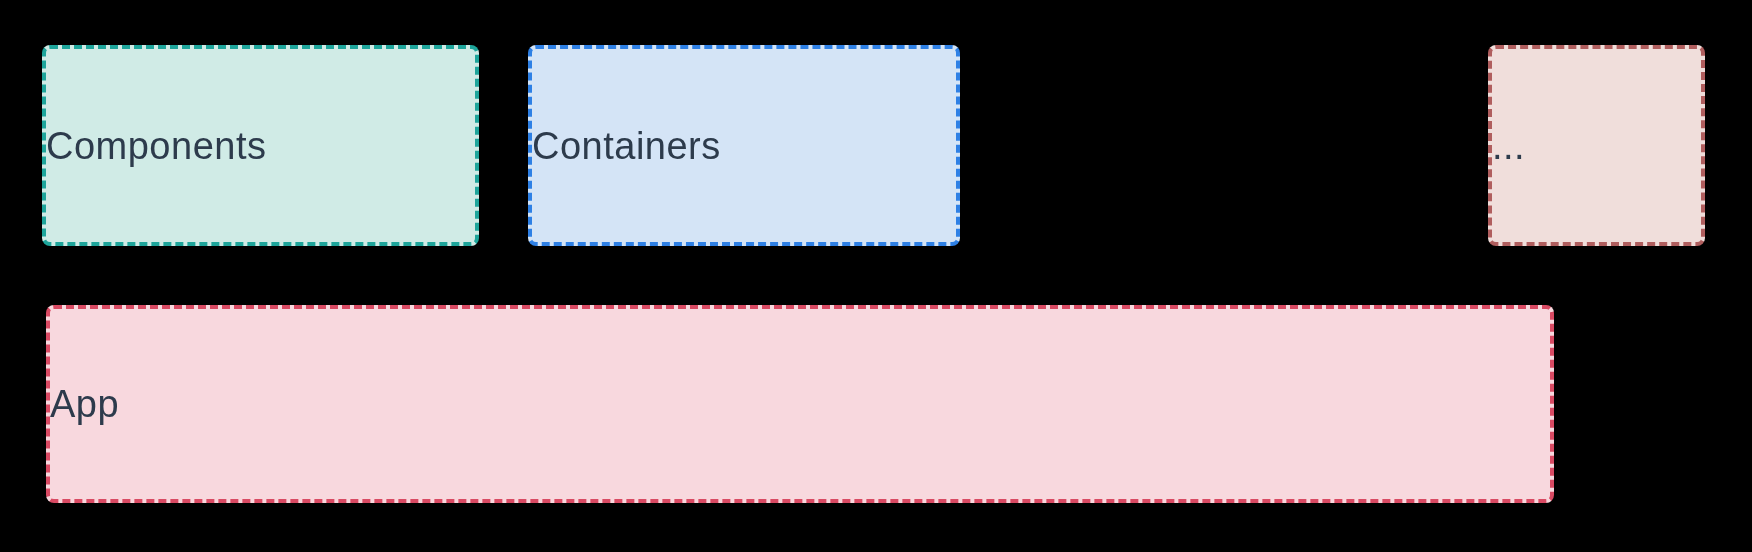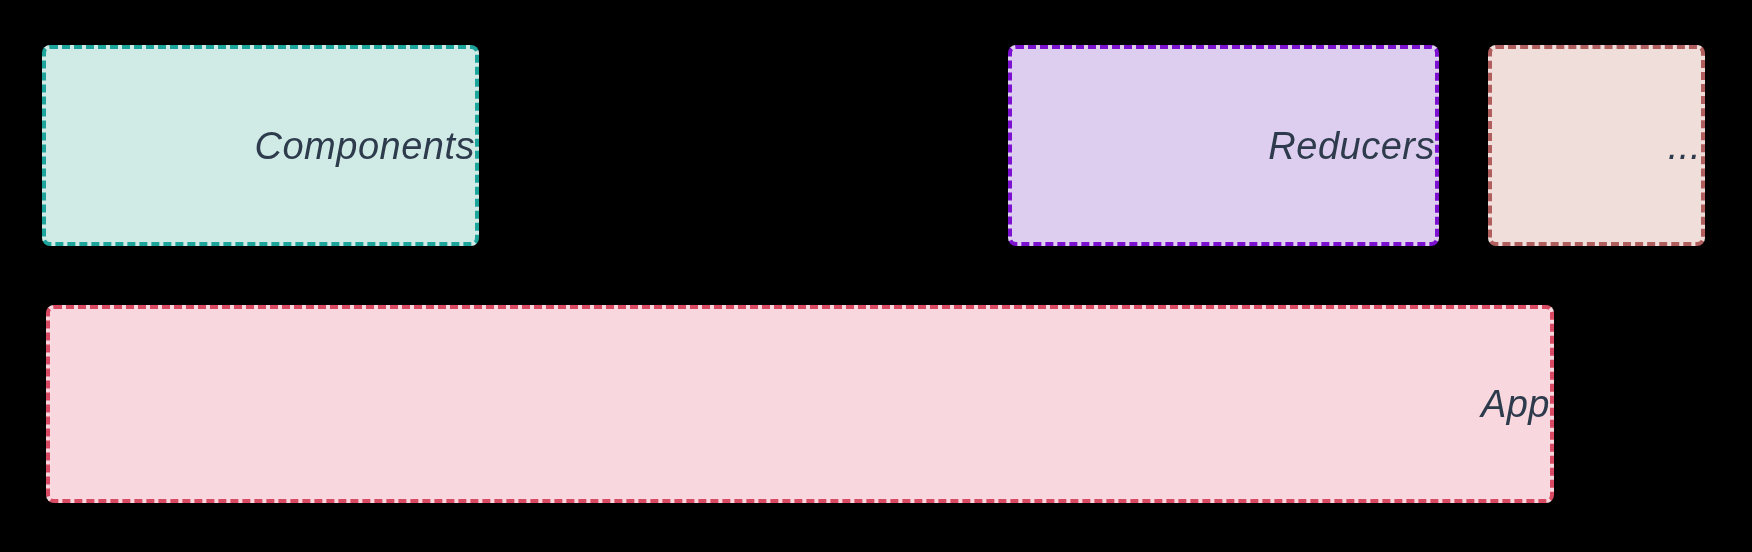--- a/index.html
+++ b/index.html
@@ -15,22 +15,21 @@
     font-family: "Liberation Sans", sans-serif;
     overflow: hidden;
   }
   .box {
     position: absolute;
     box-sizing: border-box;
     border: 4px dashed #888;
     border-radius: 8px;
     display: flex;
     align-items: center;
-    justify-content: flex-end;
-    font-style: italic;
+    justify-content: flex-start;
   }
   .box .label {
     font-size: 38px;
     font-weight: 500;
     letter-spacing: 0.5px;
     line-height: 1;
     user-select: none;
   }
   
   .box--components { left: 42px;   top: 45px;  width: 437px;  height: 201px; }
@@ -41,24 +40,24 @@
 </style>
 </head>
 <body style="background-color: rgb(0, 0, 0);">
 
 <div class="canvas" style="background-color: rgb(0, 0, 0); color: rgb(45, 59, 76);">
 
   <div class="box box--components" style="border-color: rgb(30, 165, 155); background-color: rgb(208, 235, 230);">
     <span class="label">Components</span>
   </div>
 
+  <div class="box box--containers" style="border-color: rgb(46, 128, 229); background-color: rgb(212, 228, 246);">
+    <span class="label">Containers</span>
+  </div>
 
-  <div class="box box--reducers" style="border-color: rgb(124, 17, 207); background-color: rgb(221, 206, 240);">
-    <span class="label">Reducers</span>
-  </div>
 
   <div class="box box--more" style="border-color: rgb(176, 94, 94); background-color: rgb(240, 222, 219);">
     <span class="label">...</span>
   </div>
 
   <div class="box box--app" style="border-color: rgb(217, 74, 99); background-color: rgb(248, 216, 222);">
     <span class="label">App</span>
   </div>
 
 </div>

